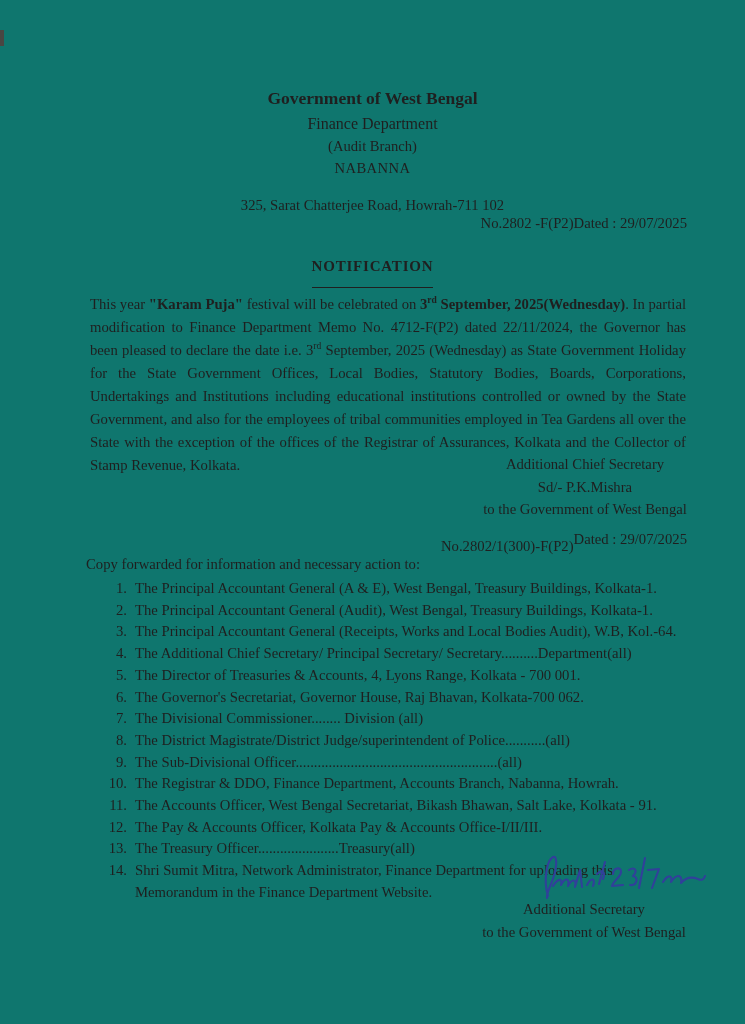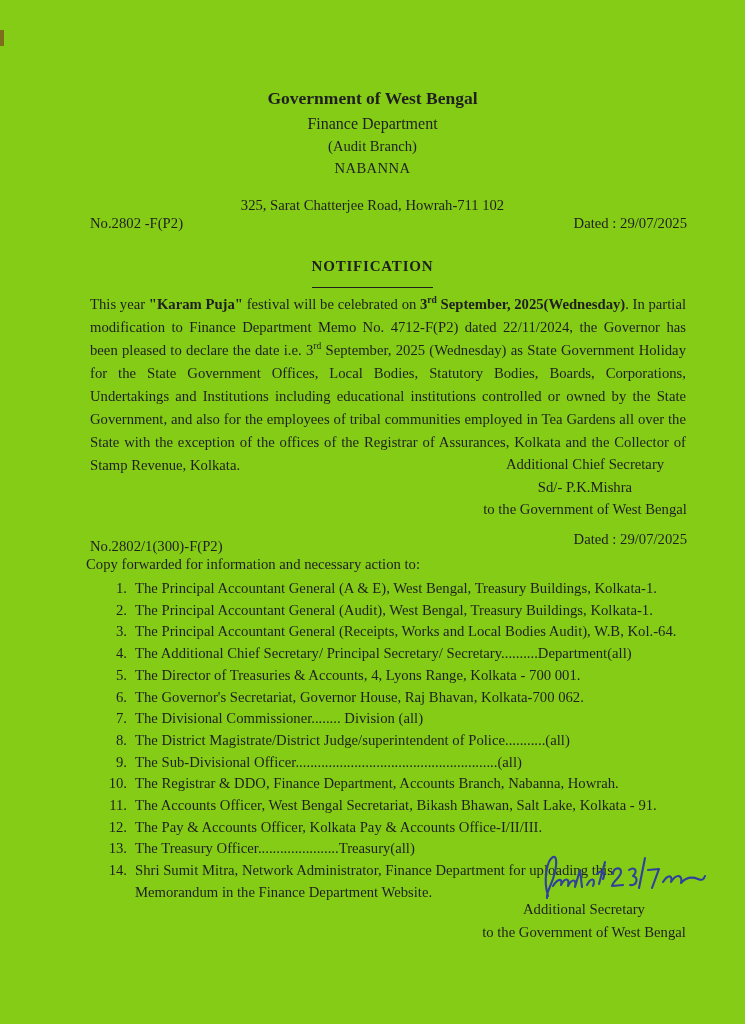--- a/index.html
+++ b/index.html
@@ -1,21 +1,21 @@
 <!DOCTYPE html>
 <html><head>
 <meta charset="utf-8">
 <style>
   * { margin:0; padding:0; box-sizing:border-box; }
   html,body { background:#e8e8e8; }
   .page {
     position:relative;
     width:745px; height:1024px;
     margin:0 auto;
-    background:#84cc16;
+    background:#0f766e;
     font-family:"Liberation Serif", serif;
     color:#1f1f1f;
     overflow:hidden;
   }
   .scan-mark {
     position:absolute; left:0; top:30px;
     width:4px; height:16px;
     background:#7a1f1f; opacity:.55;
   }
   .doc-header {
@@ -23,21 +23,21 @@
     text-align:center;
   }
   .doc-header .govt   { font-size:17.5px; font-weight:bold; margin-bottom:6px; }
   .doc-header .dept   { font-size:16px;   margin-bottom:5px; }
   .doc-header .branch { font-size:14.6px; margin-bottom:5px;text-align:center; }
   .doc-header .bldg   { font-size:14.6px; margin-bottom:20px; letter-spacing:.4px; }
   .doc-header .addr   { font-size:14.6px; }
 
   .ref-row {
     position:absolute; left:90px; right:58px;
-    display:flex; justify-content:space-between; align-items:flex-start;
+    display:flex; justify-content:flex-end; align-items:flex-start;
     font-size:14.7px;
   }
   .ref-row.r1 { top:215px; }
   .ref-row.r2 { top:538px; }
   .ref-row.r2 .dated { transform:translateY(-7px); }
 
   .title-wrap { position:absolute; top:257px; left:0; right:0; text-align:center; }
   .doc-title {
     display:inline-block;
     font-size:15px; font-weight:bold; letter-spacing:.8px;

